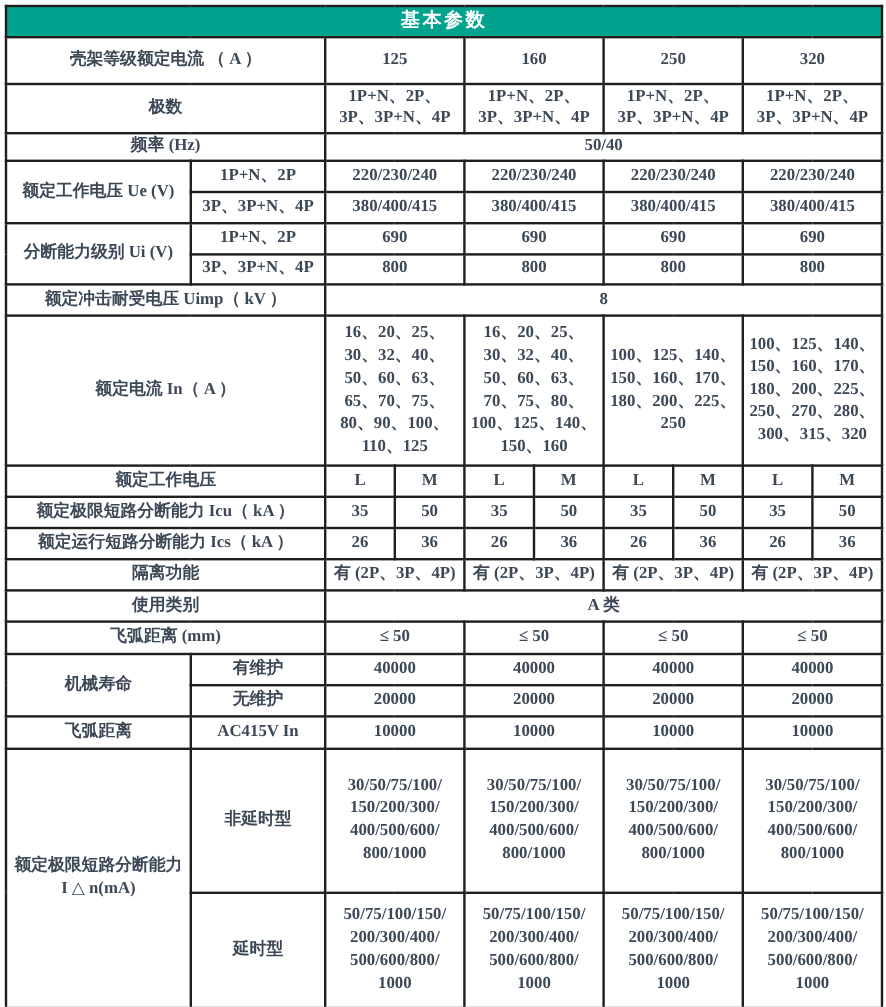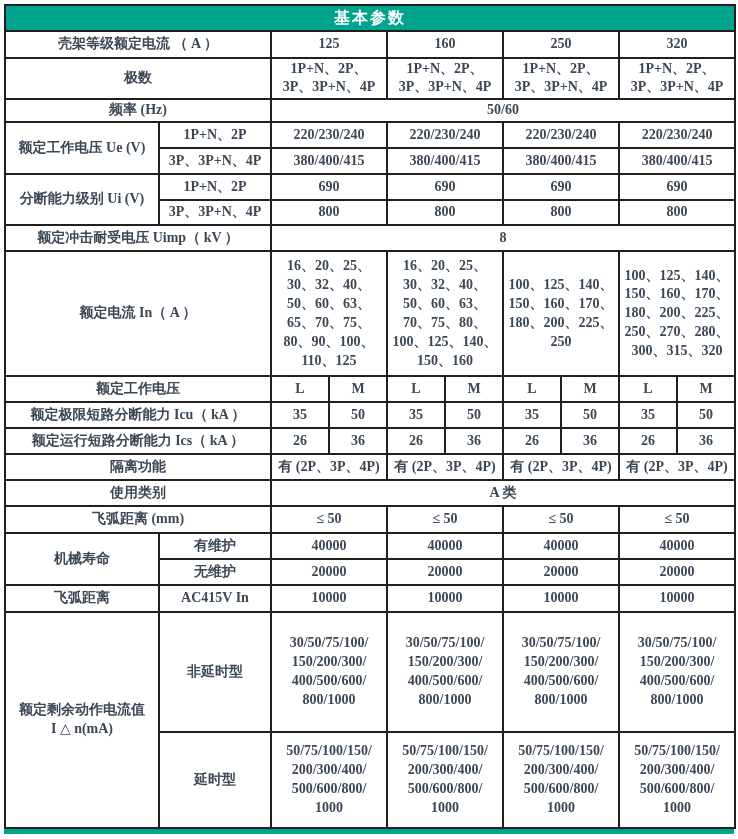--- a/index.html
+++ b/index.html
@@ -71,21 +71,21 @@
         <col style="width:58px">
       <col style="width:58px">
         <col style="width:58px">
     </colgroup>
 
     <tbody>
         <tr style="height:24px">
       <td class="hdr" colspan="10">基本参数</td>
     </tr>
 
-    <tr style="height:27px">
+    <tr style="height:39px">
       <td colspan="2">壳架等级额定电流 （ A ）</td>
       <td colspan="2">125</td>
       <td colspan="2">160</td>
       <td colspan="2">250</td>
       <td colspan="2">320</td>
     </tr>
 
     <tr style="height:28px">
       <td colspan="2">极数</td>
       <td colspan="2" class="ml">1P+N、2P、
@@ -93,21 +93,21 @@
       <td colspan="2" class="ml">1P+N、2P、
 3P、3P+N、4P</td>
       <td colspan="2" class="ml">1P+N、2P、
 3P、3P+N、4P</td>
       <td colspan="2" class="ml">1P+N、2P、
 3P、3P+N、4P</td>
     </tr>
 
     <tr style="height:17px">
       <td colspan="2">频率 (Hz)</td>
-      <td colspan="8">50/60</td>
+      <td colspan="8">50/40</td>
     </tr>
 
     <tr style="height:26px">
       <td rowspan="2">额定工作电压 Ue (V)</td>
       <td>1P+N、2P</td>
       <td colspan="2">220/230/240</td>
       <td colspan="2">220/230/240</td>
       <td colspan="2">220/230/240</td>
       <td colspan="2">220/230/240</td>
     </tr>
@@ -241,21 +241,21 @@
     <tr style="height:27px">
       <td>飞弧距离</td>
       <td>AC415V In</td>
       <td colspan="2">10000</td>
       <td colspan="2">10000</td>
       <td colspan="2">10000</td>
       <td colspan="2">10000</td>
     </tr>
 
     <tr style="height:120px">
-      <td rowspan="2" class="ml">额定剩余动作电流值
+      <td rowspan="2" class="ml">额定极限短路分断能力
 I △ n(mA)</td>
       <td>非延时型</td>
       <td colspan="2" class="residual-val">30/50/75/100/
 150/200/300/
 400/500/600/
 800/1000</td>
       <td colspan="2" class="residual-val">30/50/75/100/
 150/200/300/
 400/500/600/
 800/1000</td>

